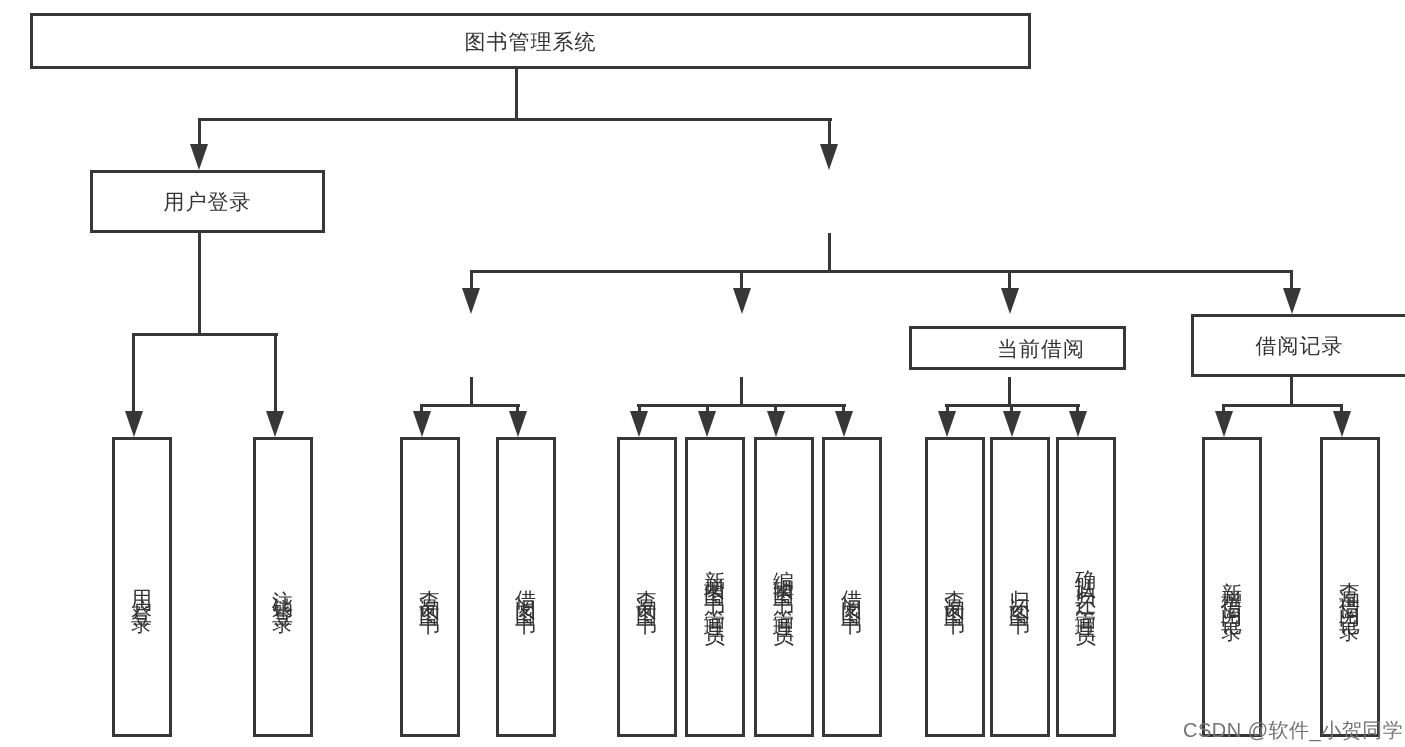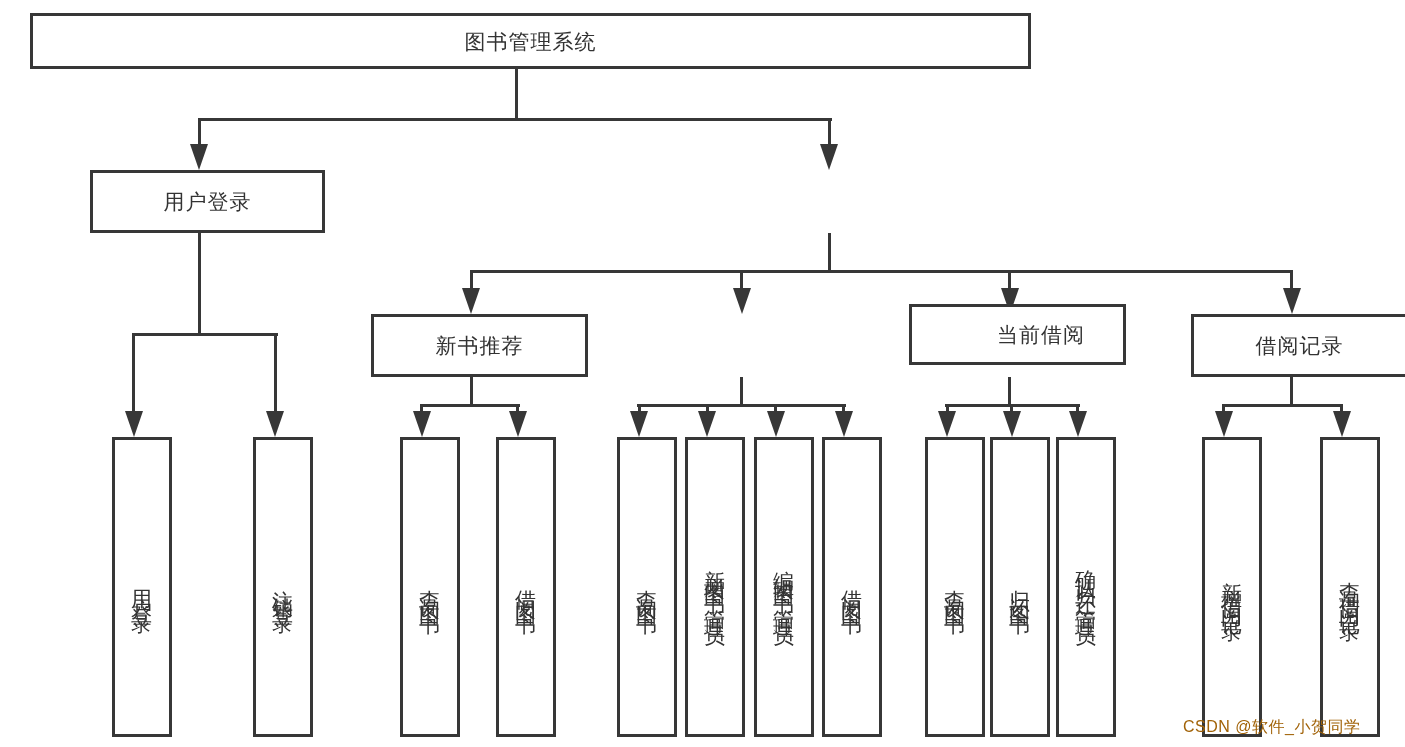--- a/index.html
+++ b/index.html
@@ -20,21 +20,21 @@
   .h-line, .v-line { position:absolute; background:#373737; }
   .h-line { height:3px; }
   .v-line { width:3px; }
   .arrow {
     position:absolute; width:0; height:0;
     border-left:9px solid transparent; border-right:9px solid transparent;
     border-top:26px solid #373737;
   }
   .watermark {
     position:absolute; left:1183px; top:717px; z-index:10;
-    color:#a16207; font-size:16px; white-space:nowrap; letter-spacing:0.5px;text-align:center;
+    color:#737373; font-size:20px; white-space:nowrap; letter-spacing:0.5px;text-align:center;
   }
 </style>
 </head>
 <body>
 
 <div class="canvas">
 
   <div class="box" style="left:22px; top:13px; width:1001px; height:56px;">
     <span>图书管理系统</span>
   </div>
@@ -61,24 +61,21 @@
   <div class="h-line" style="left:470px; top:270px; width:823px;"></div>
   <div class="v-line" style="left:470px; top:270px; height:22px;"></div>
   <div class="arrow" style="left:462px; top:288px;"></div>
   <div class="v-line" style="left:740px; top:270px; height:22px;"></div>
   <div class="arrow" style="left:733px; top:288px;"></div>
   <div class="v-line" style="left:1008px; top:270px; height:22px;"></div>
   <div class="arrow" style="left:1001px; top:288px;"></div>
   <div class="v-line" style="left:1290px; top:270px; height:22px;"></div>
   <div class="arrow" style="left:1283px; top:288px;"></div>
 
-  <div class="box" style="left:363px; top:314px; width:217px; height:63px;">
-    <span>新书推荐</span>
-  </div>
-  <div class="box" style="left:901px; top:304px; width:217px; height:61px;padding-left:47px;">
+  <div class="box" style="left:901px; top:326px; width:217px; height:44px;padding-left:47px;">
     <span>当前借阅</span>
   </div>
   <div class="box" style="left:1183px; top:314px; width:217px; height:63px;">
     <span>借阅记录</span>
   </div>
 
   <div class="v-line" style="left:470px; top:377px; height:30px;"></div>
   <div class="h-line" style="left:421px; top:404px; width:99px;"></div>
   <div class="v-line" style="left:420px; top:404px; height:10px;"></div>
   <div class="arrow" style="left:413px; top:411px;"></div>

